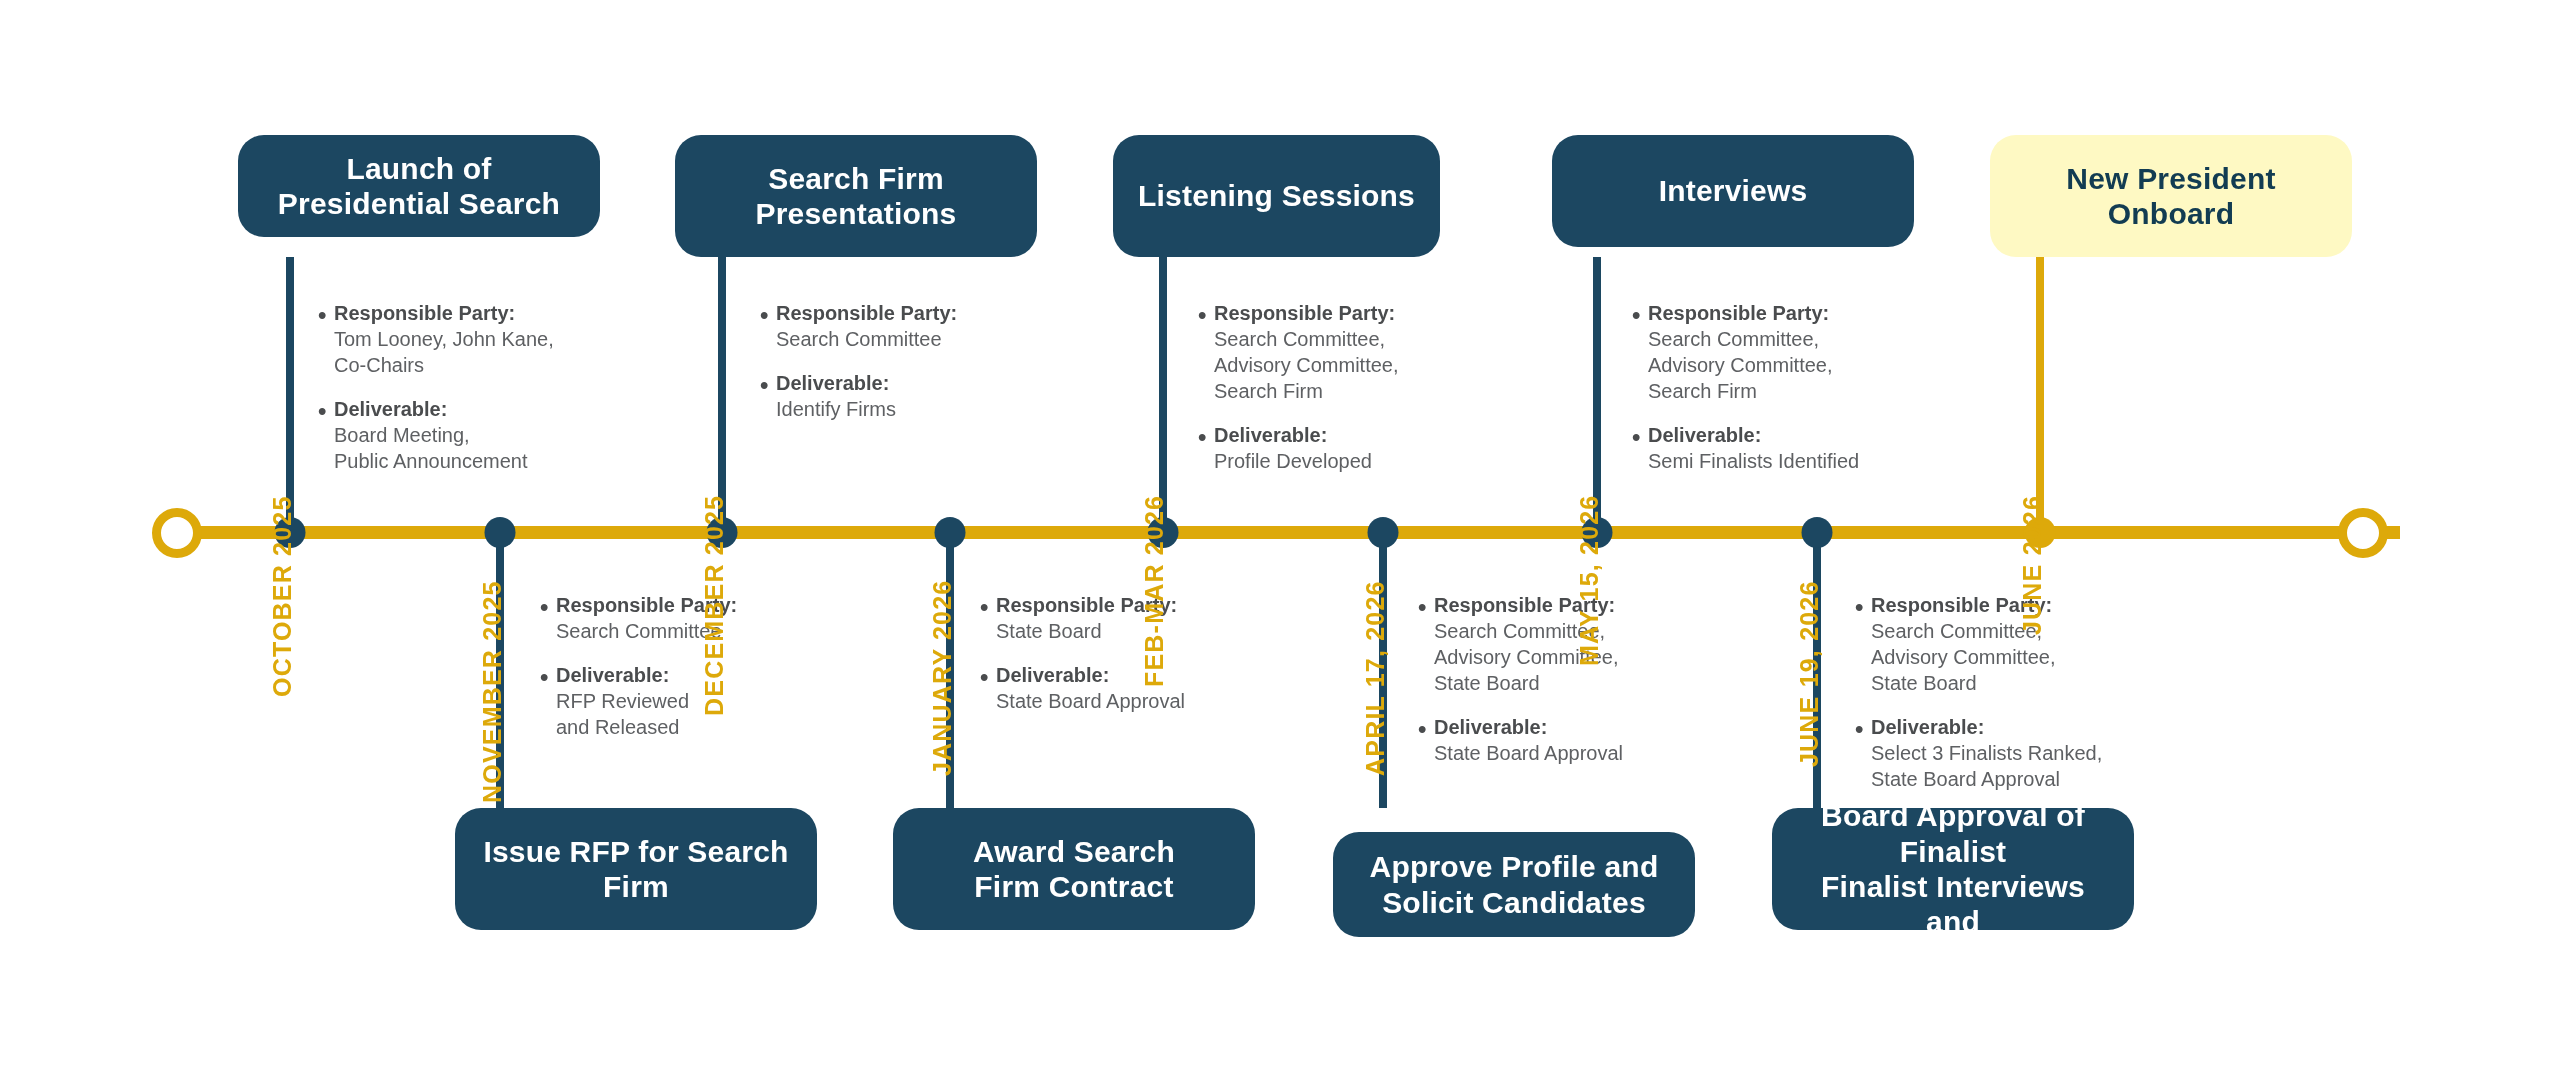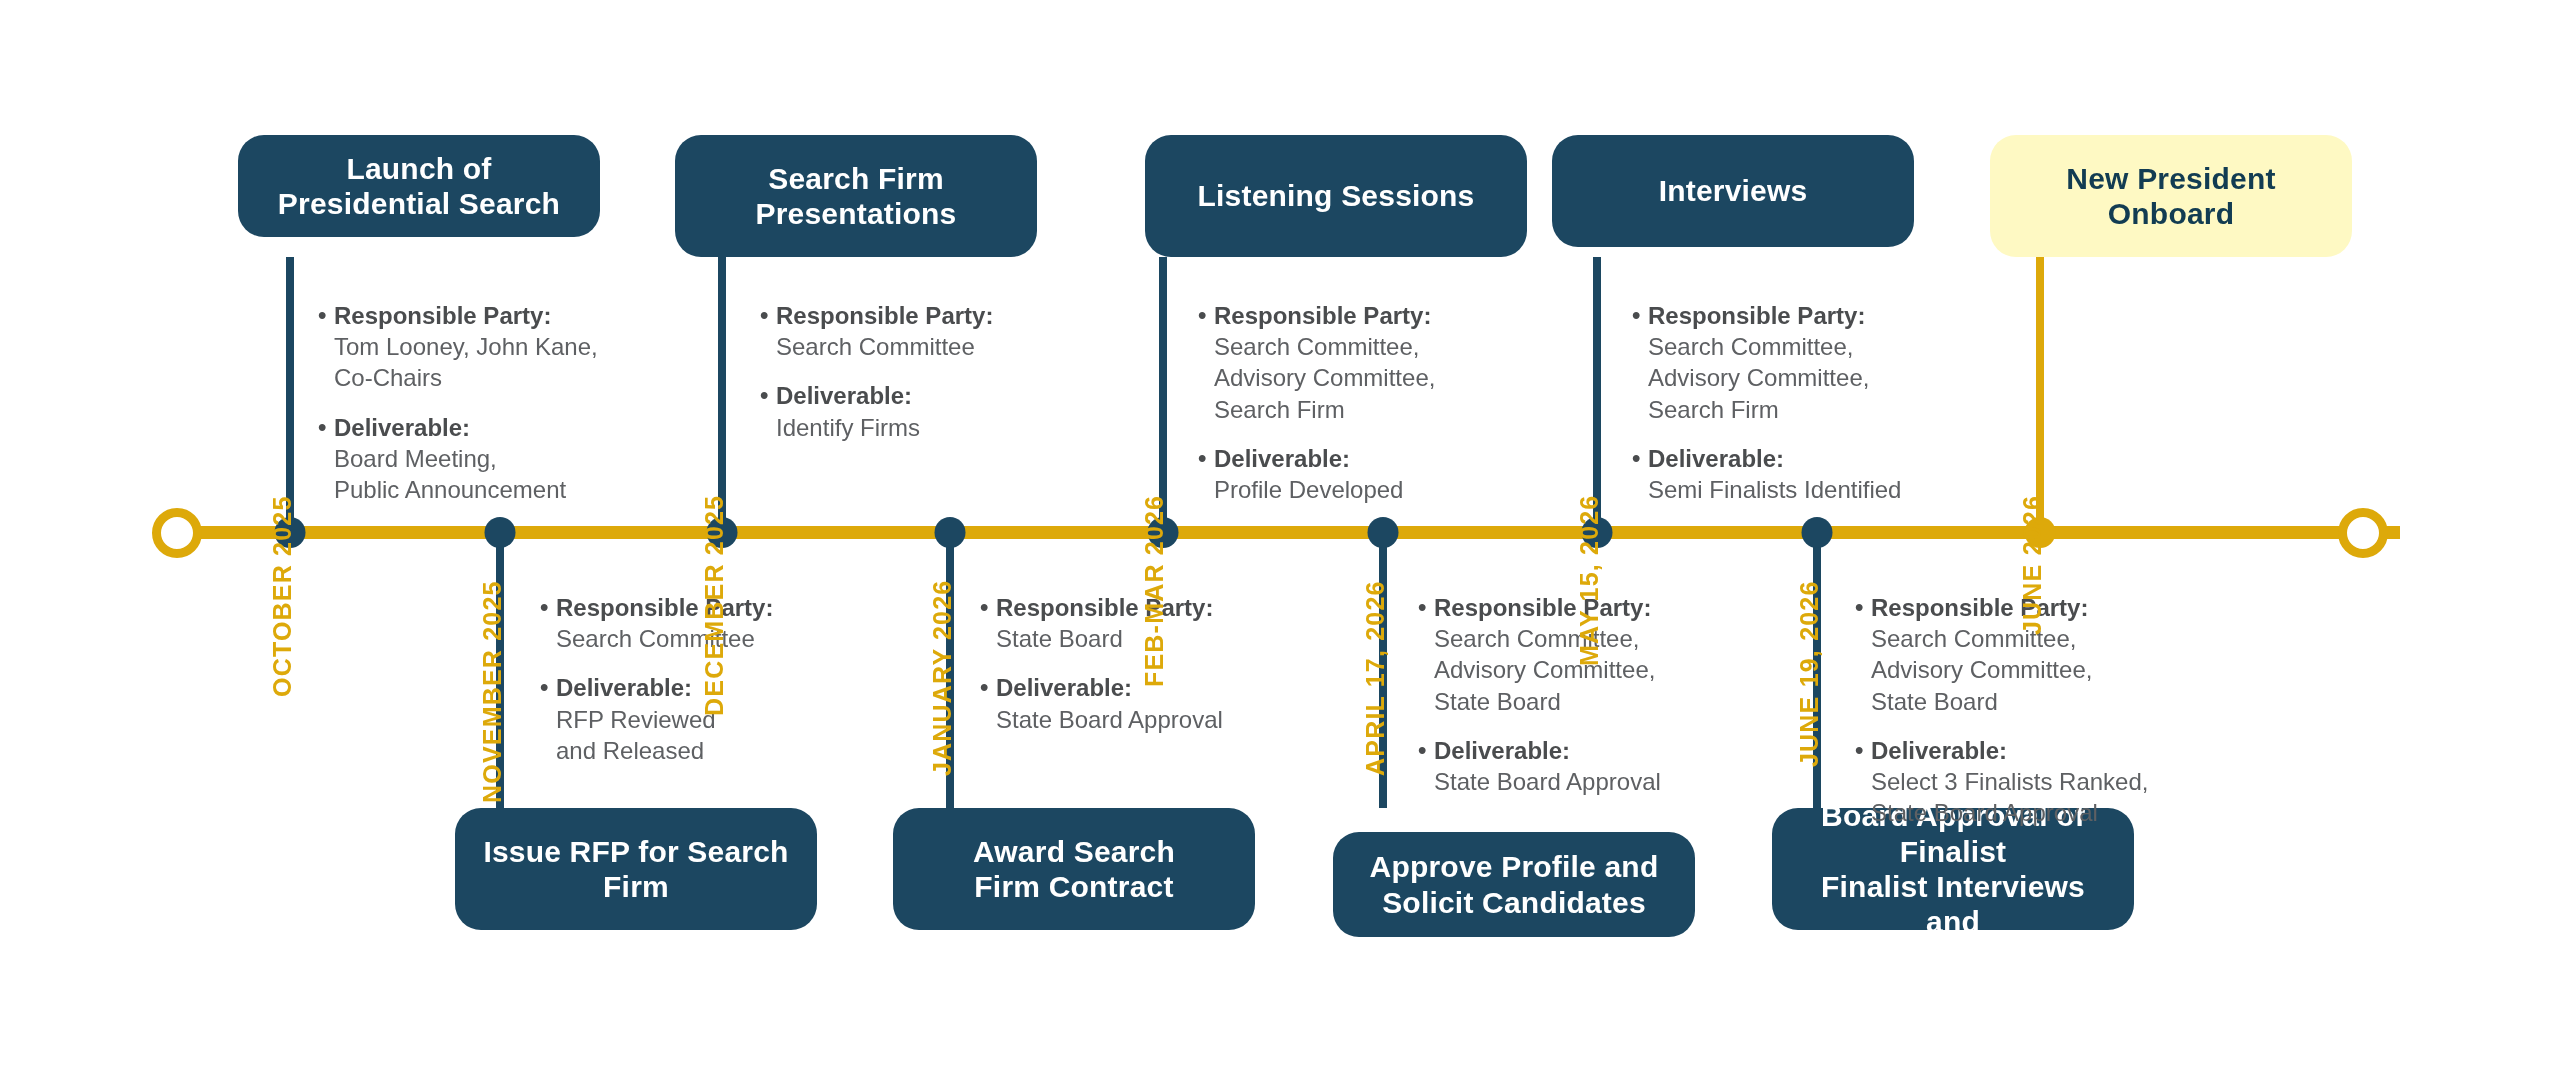--- a/index.html
+++ b/index.html
@@ -95,21 +95,21 @@
     font-size: 25px;
     letter-spacing: 1.2px;
     white-space: nowrap;
     transform-origin: 0 0;
     transform: rotate(-90deg);
   }
 
   
   .details {
     position: absolute;
-    font-size: 24px;
+    font-size: 20px;
     line-height: 1.3;
     color: #555759;
     white-space: nowrap;
   }
   .details .grp { margin-bottom: 18px; }
   .details .grp:last-child { margin-bottom: 0; }
   .details .head {
     font-weight: bold;
     color: #4A4C4E;
     position: relative;
@@ -211,21 +211,21 @@
           <div class="head">Responsible Party:</div>
           <div class="val">State Board</div>
         </div>
         <div class="grp">
           <div class="head">Deliverable:</div>
           <div class="val">State Board Approval</div>
         </div>
       </div>
       <div class="stem" style="left:1163px;top:257px;height:275px;"></div>
       <div class="node-dot" style="left:1163px;"></div>
-      <div class="pill" style="left:1145px;top:135px;width:382px;height:122px;">
+      <div class="pill" style="left:1113px;top:135px;width:327px;height:122px;">
         <div>
           <span>Listening Sessions</span>
         </div>
       </div>
       <div class="date-label" style="left: 1140px; top: 495px; transform: rotate(-90deg) translateX(-192px);">FEB-MAR 2026</div>
       <div class="details" style="left:1198px;top:300px;">
         <div class="grp">
           <div class="head">Responsible Party:</div>
           <div class="val">Search Committee,</div>
           <div class="val">Advisory Committee,</div>

